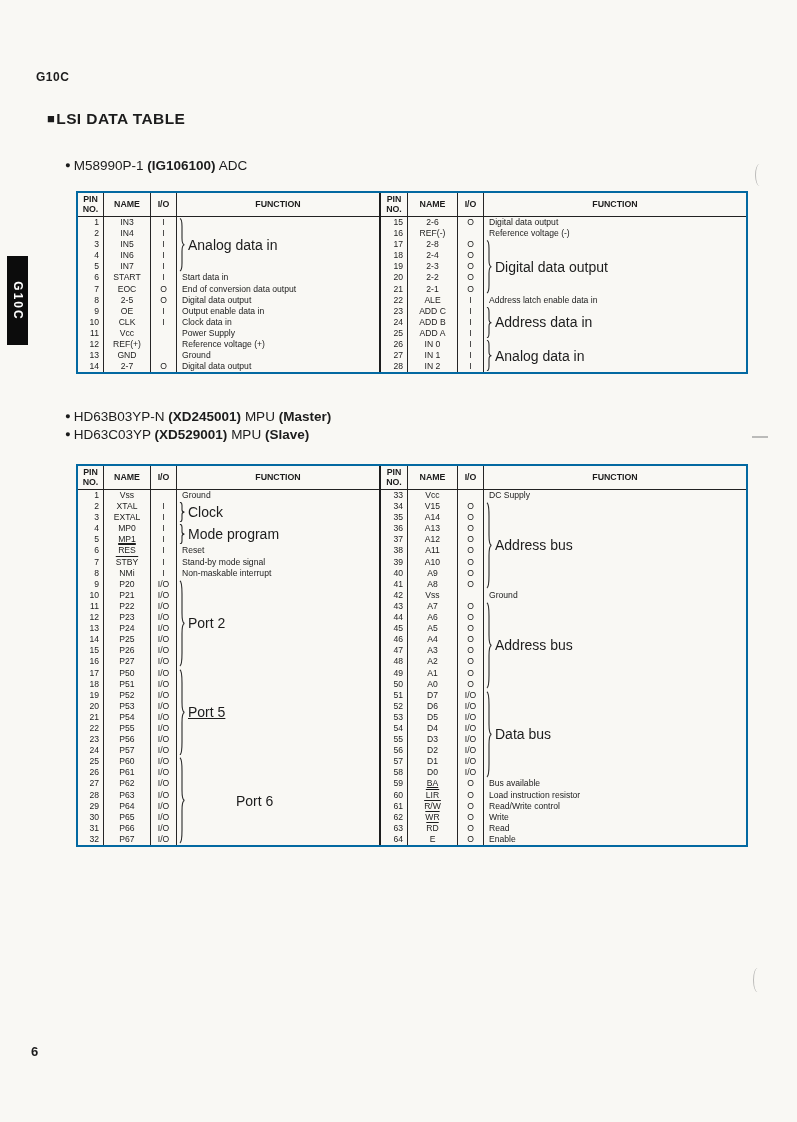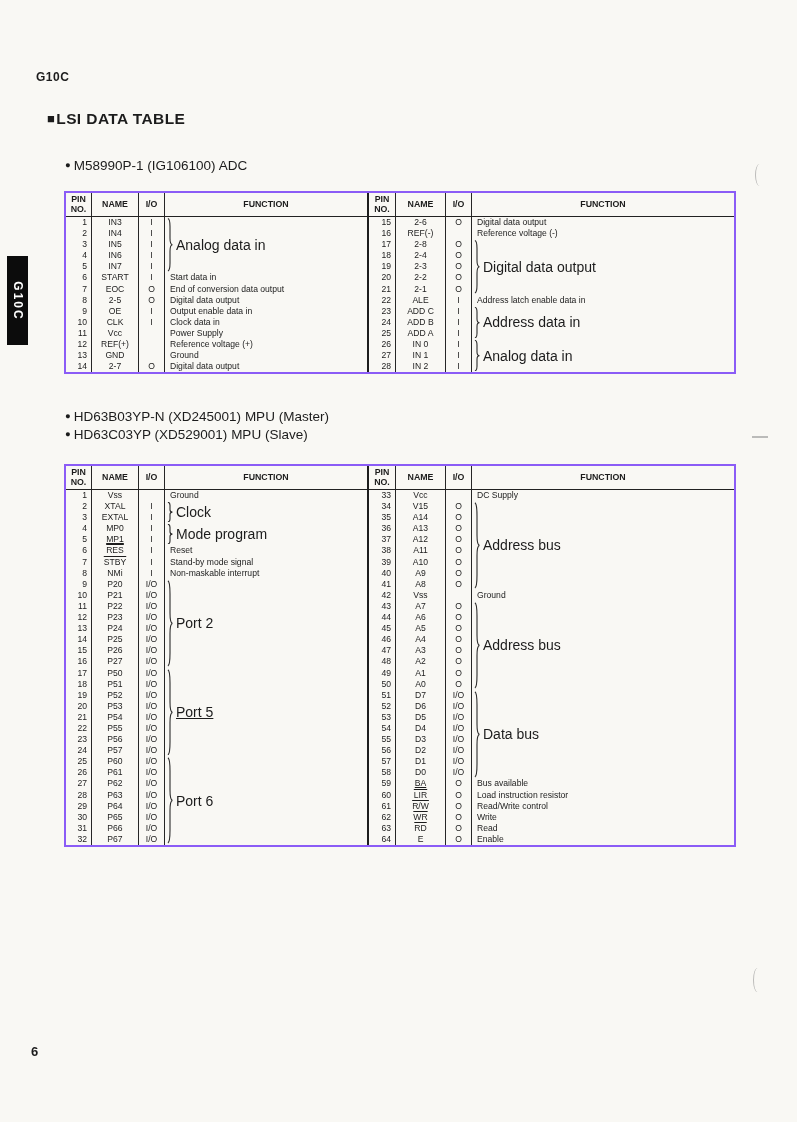--- a/index.html
+++ b/index.html
@@ -8,33 +8,33 @@
        font-family:"Liberation Sans",sans-serif;color:#1c1c1c;overflow:hidden}
   .abs{position:absolute}
 
   #doc-code{left:36px;top:70px;font-size:12px;font-weight:bold;letter-spacing:.5px}
   #section-title{left:47px;top:110px;font-size:15.5px;font-weight:bold;letter-spacing:.4px}
   #section-title::before{content:"■";font-size:13px;margin-right:1px;position:relative;top:-1px}
 
   .chip-title{font-size:13.5px;white-space:nowrap}
   .chip-title::before{content:"●";font-size:9.5px;margin-right:3px;vertical-align:2px}
   .chip-title b{font-weight:normal}
-  .chip-title .rg{font-weight:normal}
+  .chip-title .rg{font-weight:bold}
   #adc-title{left:65px;top:158px}
   #mpu-title-1{left:65px;top:409px}
   #mpu-title-2{left:65px;top:427px}
 
   #side-tab{left:7px;top:256px;width:21px;height:89px;background:#0c0c0c;
             display:flex;align-items:center;justify-content:center}
   #side-tab span{transform:rotate(90deg);color:#fff;font-weight:bold;font-size:12px;
                  letter-spacing:2px;white-space:nowrap}
 
   #page-number{left:31px;top:1044px;font-size:13px;font-weight:bold}
 
-  .table{position:absolute;left:64px;display:flex;border:2px solid #8b5cf6;width:max-content}
+  .table{position:absolute;left:76px;display:flex;border:2px solid #0369a1;width:max-content}
   #adc-table{top:191px}
   #mpu-table{top:464px}
 
   .half-l{--w1:25px;--w2:47px;--w3:26px;--w4:203px}
   .half-r{--w1:26px;--w2:50px;--w3:26px;--w4:263px;border-left:2px solid #1d1d1d}
 
   .hd{display:grid;grid-template-columns:var(--w1) var(--w2) var(--w3) var(--w4);
       height:24px;border-bottom:1px solid #222}
   .hd .cell{display:flex;flex-direction:column;align-items:center;justify-content:center;
             font-weight:bold;font-size:8.8px;line-height:1.05;text-align:center}
@@ -402,21 +402,21 @@
             <path d="M1.5,1 C5,2 5,8 5,16 L5,38 C5,46 5.5,49.5 9,50 C5.5,50.5 5,54 5,62 L5,84 C5,92 5,98 1.5,99" fill="none" stroke="#2a2a2a" stroke-width="1.1" vector-effect="non-scaling-stroke"></path>
           </svg>
           <span class="glabel">Port 2</span>
         </div>
         <div class="group" style="top: 177.6px; height: 88.8px; text-decoration: underline;">
           <svg class="brace" viewBox="0 0 10 100" preserveAspectRatio="none">
             <path d="M1.5,1 C5,2 5,8 5,16 L5,38 C5,46 5.5,49.5 9,50 C5.5,50.5 5,54 5,62 L5,84 C5,92 5,98 1.5,99" fill="none" stroke="#2a2a2a" stroke-width="1.1" vector-effect="non-scaling-stroke"></path>
           </svg>
           <span class="glabel">Port 5</span>
         </div>
-        <div class="group" style="top: 266.4px; height: 88.8px;">
+        <div class="group" style="top: 266.4px; height: 88.8px; gap: 48px;">
           <svg class="brace" viewBox="0 0 10 100" preserveAspectRatio="none">
             <path d="M1.5,1 C5,2 5,8 5,16 L5,38 C5,46 5.5,49.5 9,50 C5.5,50.5 5,54 5,62 L5,84 C5,92 5,98 1.5,99" fill="none" stroke="#2a2a2a" stroke-width="1.1" vector-effect="non-scaling-stroke"></path>
           </svg>
           <span class="glabel">Port 6</span>
         </div>
       </div>
   </div>
   <div class="half half-r">
     <div class="hd">
       <div class="cell c0">

